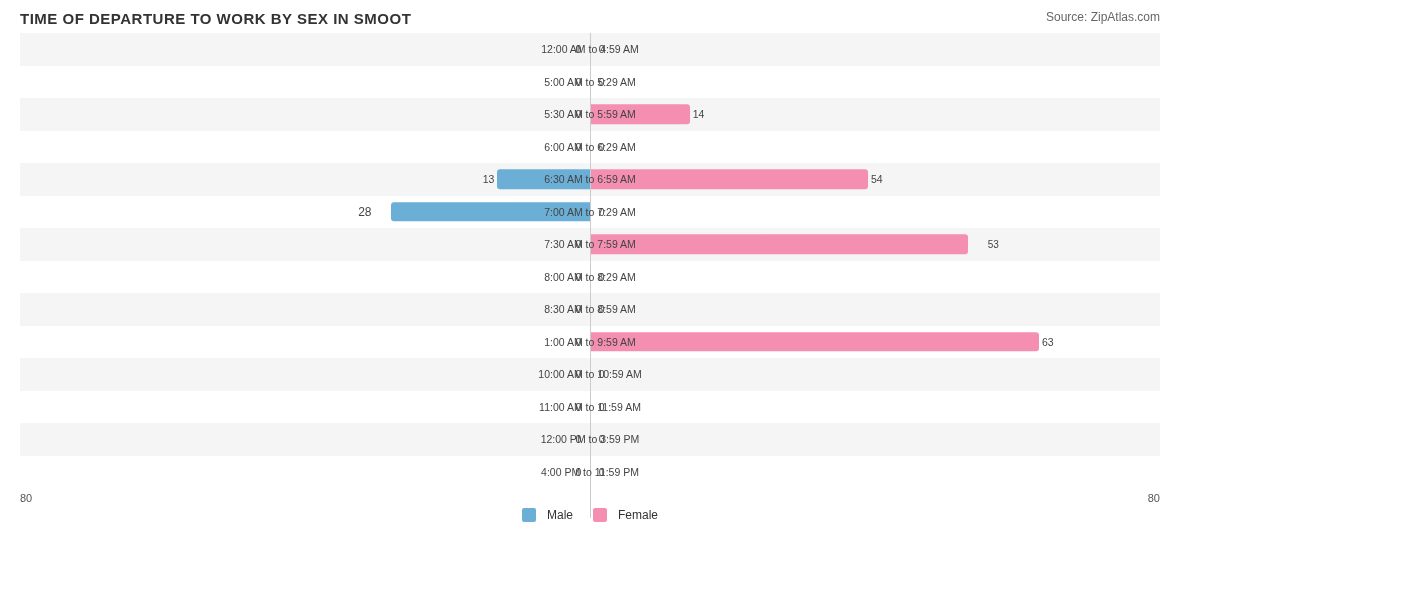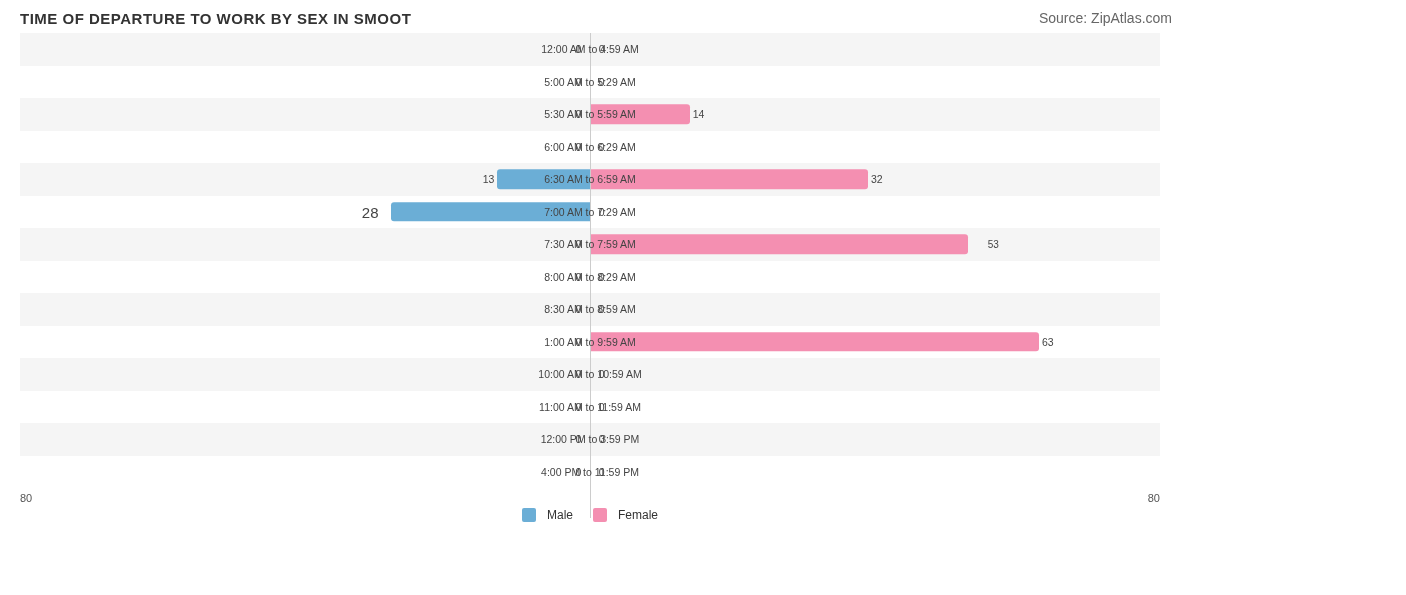--- a/index.html
+++ b/index.html
@@ -20,22 +20,22 @@
       font-size: 15px;
       font-weight: bold;
       color: #333;
       margin-bottom: 6px;
       text-transform: uppercase;
       letter-spacing: 0.5px;
     }
     .source {
       position: absolute;
       top: 10px;
-      right: 8px;
-      font-size: 14px;
+      right: 20px;
+      font-size: 12px;
       color: #666;
       margin-left: 8px;
     }
     .chart-area {
       position: relative;
       width: 100%;
       height: calc(100% - 60px);
     }
     .rows-container {
       width: 100%;
@@ -188,27 +188,27 @@
           </div>
         </div>
         <div class="bar-row">
           <div class="left-section">
             <div class="male-bar" style="width: 16.25%;"></div>
             <div style="position: absolute; font-size: 10.5px; color: rgb(68, 68, 68); top: 50%; transform: translateY(-50%); white-space: nowrap; right: 16.25%; padding-right: 3px;">13</div>
           </div>
           <div class="label-center">6:30 AM to 6:59 AM</div>
           <div class="right-section">
             <div class="female-bar" style="width: 48.75%;"></div>
-            <div style="position: absolute; font-size: 10.5px; color: rgb(68, 68, 68); top: 50%; transform: translateY(-50%); white-space: nowrap; left: 48.75%; padding-left: 3px;">32</div>
+            <div style="position: absolute; font-size: 10.5px; color: rgb(68, 68, 68); top: 50%; transform: translateY(-50%); white-space: nowrap; left: 48.75%; padding-left: 3px;">54</div>
           </div>
         </div>
         <div class="bar-row">
           <div class="left-section">
             <div class="male-bar" style="width: 35%;"></div>
-            <div style="position: absolute; font-size: 15px; color: rgb(68, 68, 68); top: 50%; transform: translateY(-50%); white-space: nowrap; right: 35%; padding-right: 12px;">28</div>
+            <div style="position: absolute; font-size: 12px; color: rgb(68, 68, 68); top: 50%; transform: translateY(-50%); white-space: nowrap; right: 35%; padding-right: 19px;">28</div>
           </div>
           <div class="label-center">7:00 AM to 7:29 AM</div>
           <div class="right-section">
             <div style="position: absolute; font-size: 10.5px; color: rgb(68, 68, 68); top: 50%; transform: translateY(-50%); white-space: nowrap; left: 1%; padding-left: 3px;">0</div>
           </div>
         </div>
         <div class="bar-row">
           <div class="left-section">
             <div style="position: absolute; font-size: 10.5px; color: rgb(68, 68, 68); top: 50%; transform: translateY(-50%); white-space: nowrap; right: 1%; padding-right: 3px;">0</div>
           </div>

